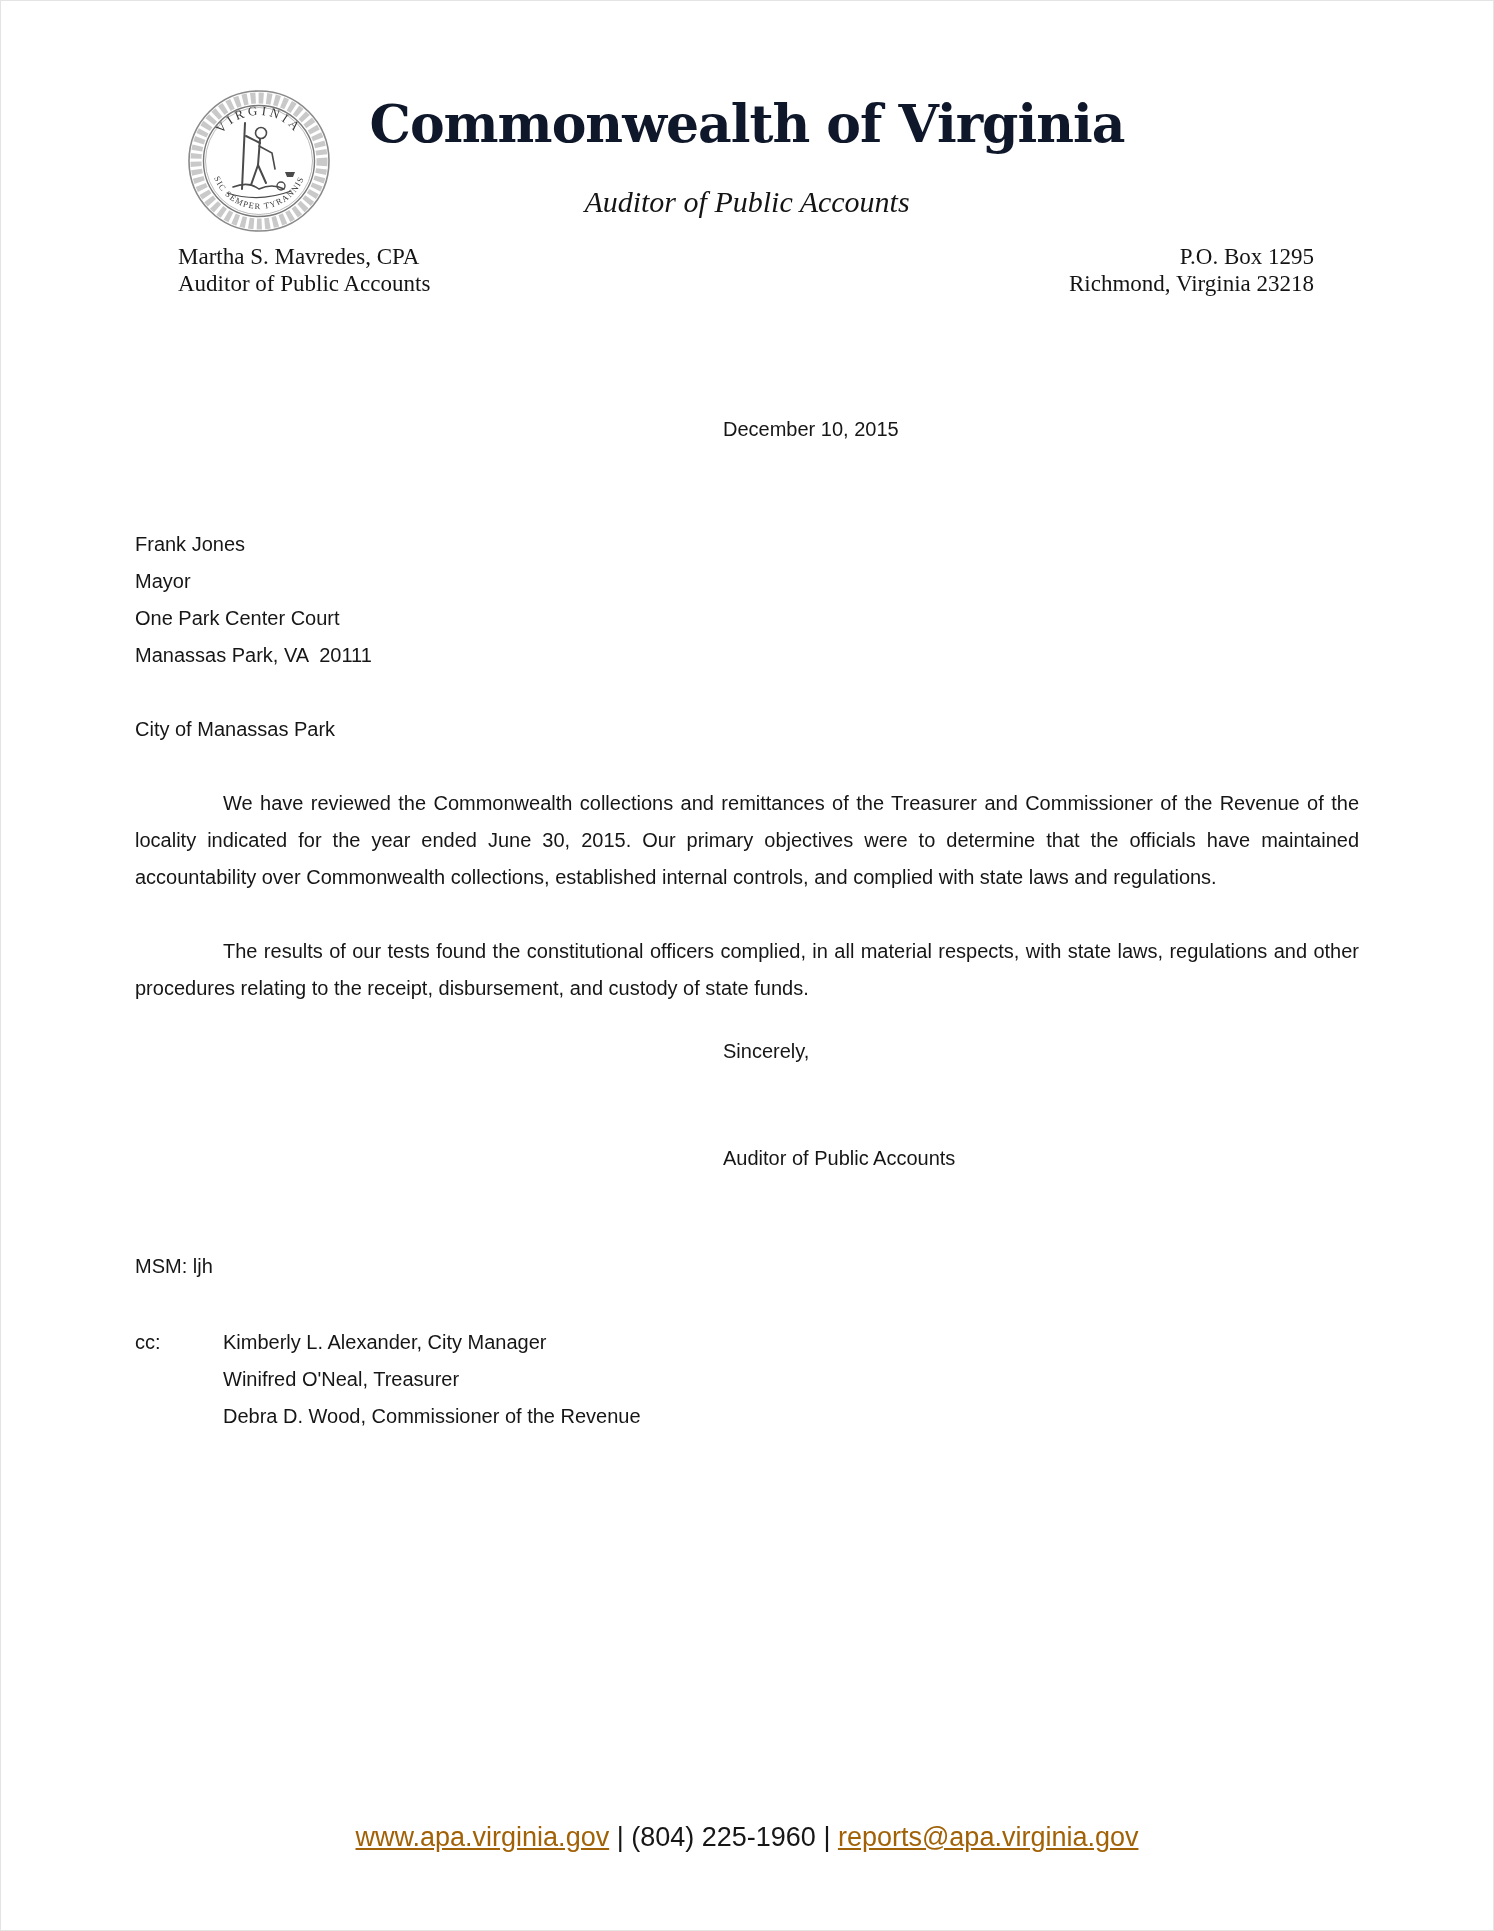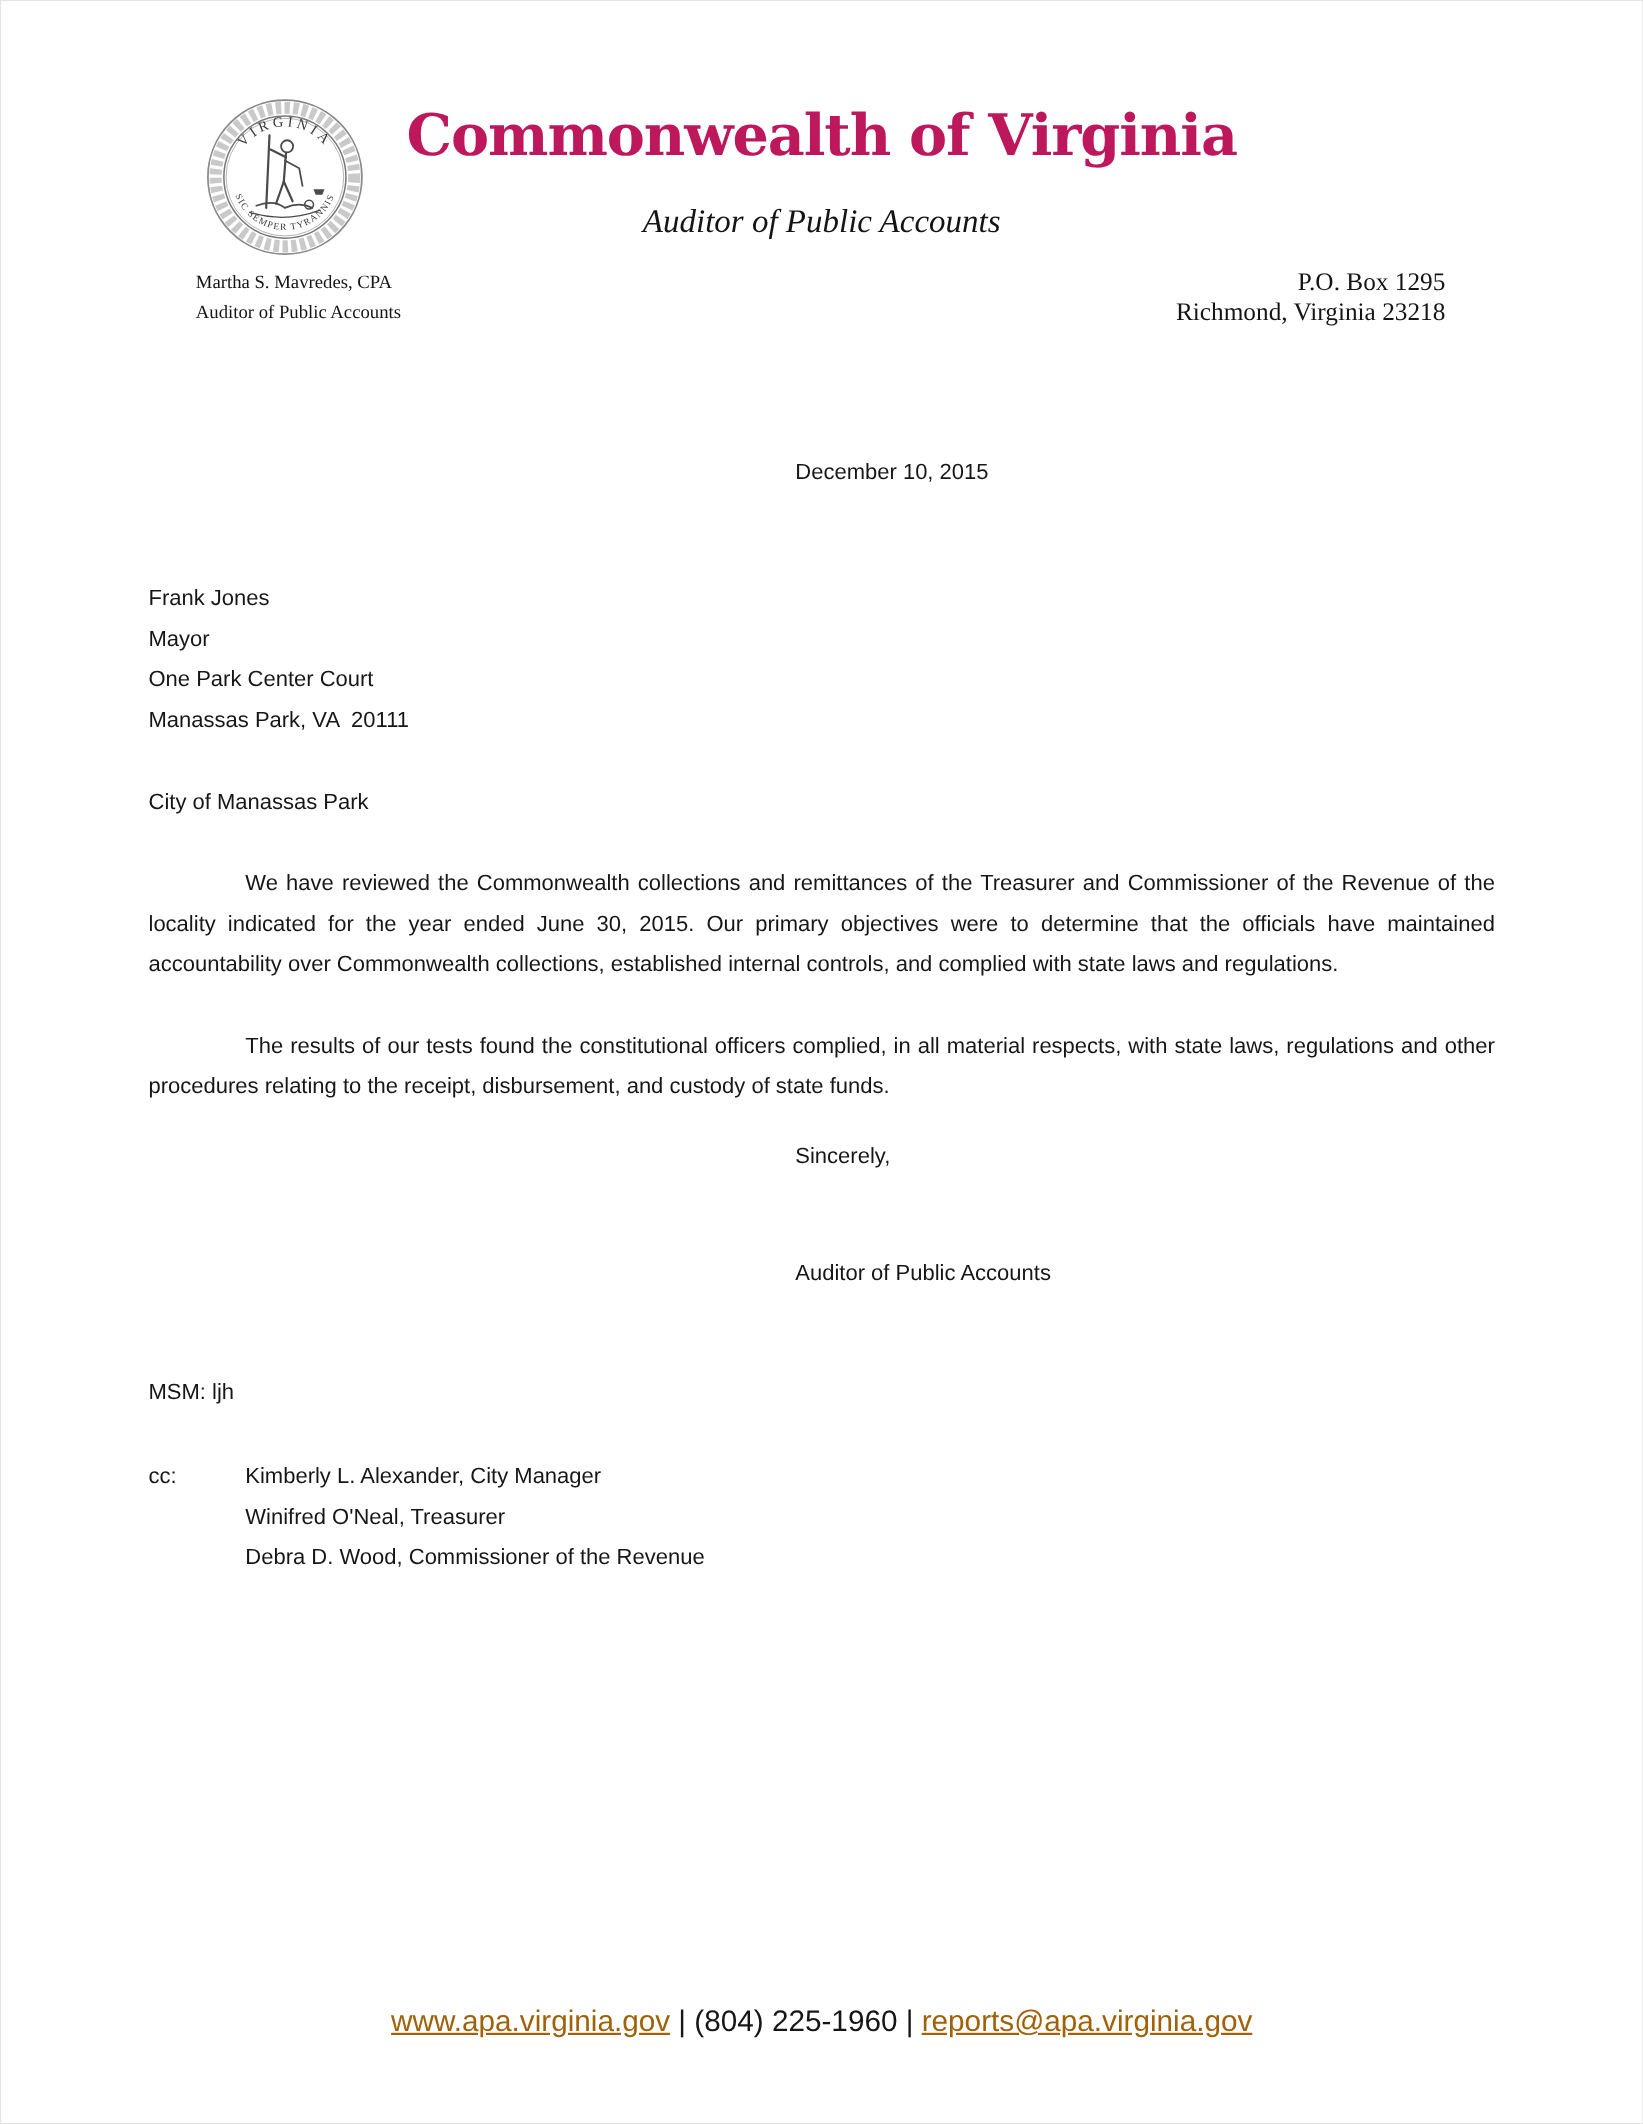--- a/index.html
+++ b/index.html
@@ -12,32 +12,32 @@
     font-family:"Liberation Sans",sans-serif;
     color:#161616;
     overflow:hidden;
   }
   
   .seal{position:absolute;left:186px;top:88px;width:144px;height:144px;}
   .org-title{
     position:absolute;left:0;right:0;top:92px;
     text-align:center;
     font-family:"DejaVu Serif",serif;
-    font-weight:700;font-size:52px;letter-spacing:-1px;color:#be185d;
+    font-weight:700;font-size:52px;letter-spacing:-1px;color:#0f172a;
   }
   .org-subtitle{
     position:absolute;left:0;right:0;top:184px;
     text-align:center;
     font-family:"Liberation Serif",serif;
     font-style:italic;font-size:30px;color:#141414;
   }
   .official{
     position:absolute;left:177px;top:242px;
     font-family:"Liberation Serif",serif;
-    font-size:17px;line-height:27px;color:#141414;
+    font-size:23px;line-height:27px;color:#141414;
   }
   .hq-address{
     position:absolute;right:179px;top:242px;text-align:right;
     font-family:"Liberation Serif",serif;
     font-size:23px;line-height:27px;color:#141414;
   }
   
   .letter{
     position:absolute;left:134px;right:134px;top:410px;
     font-size:20px;line-height:37px;color:#161616;

